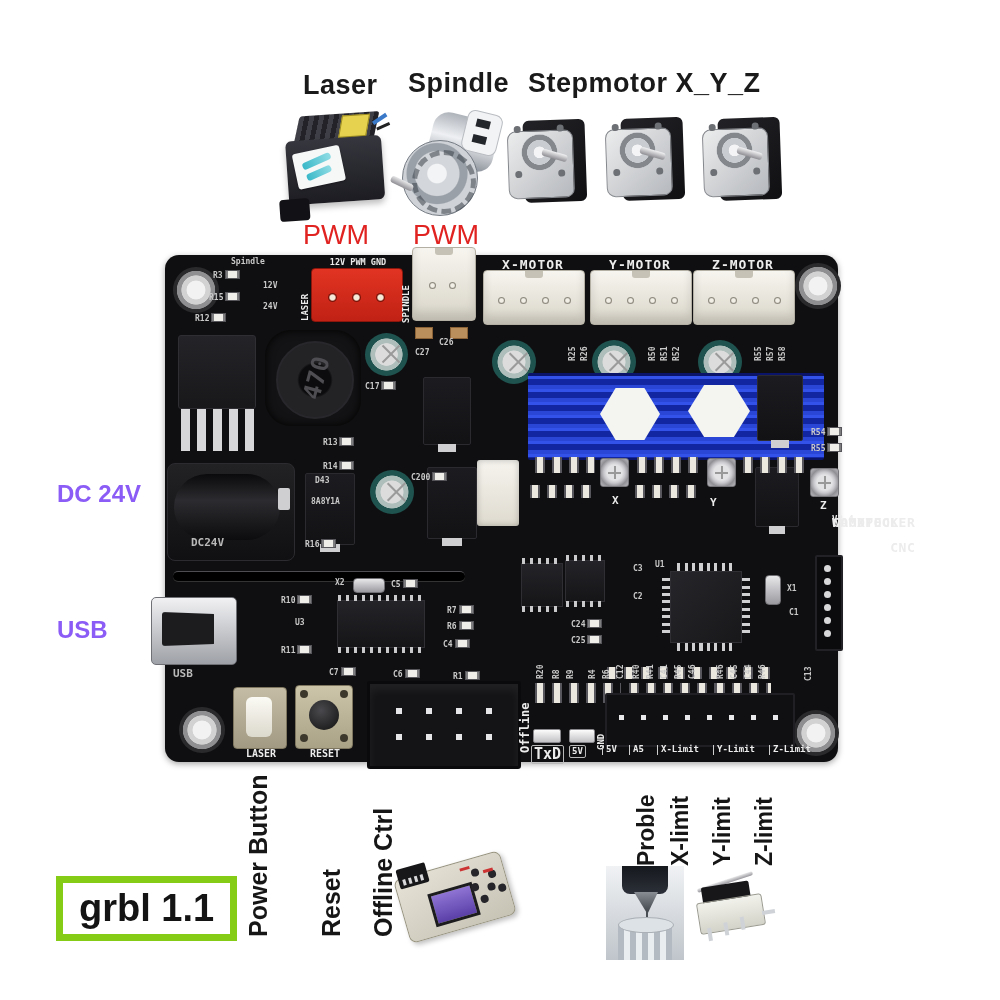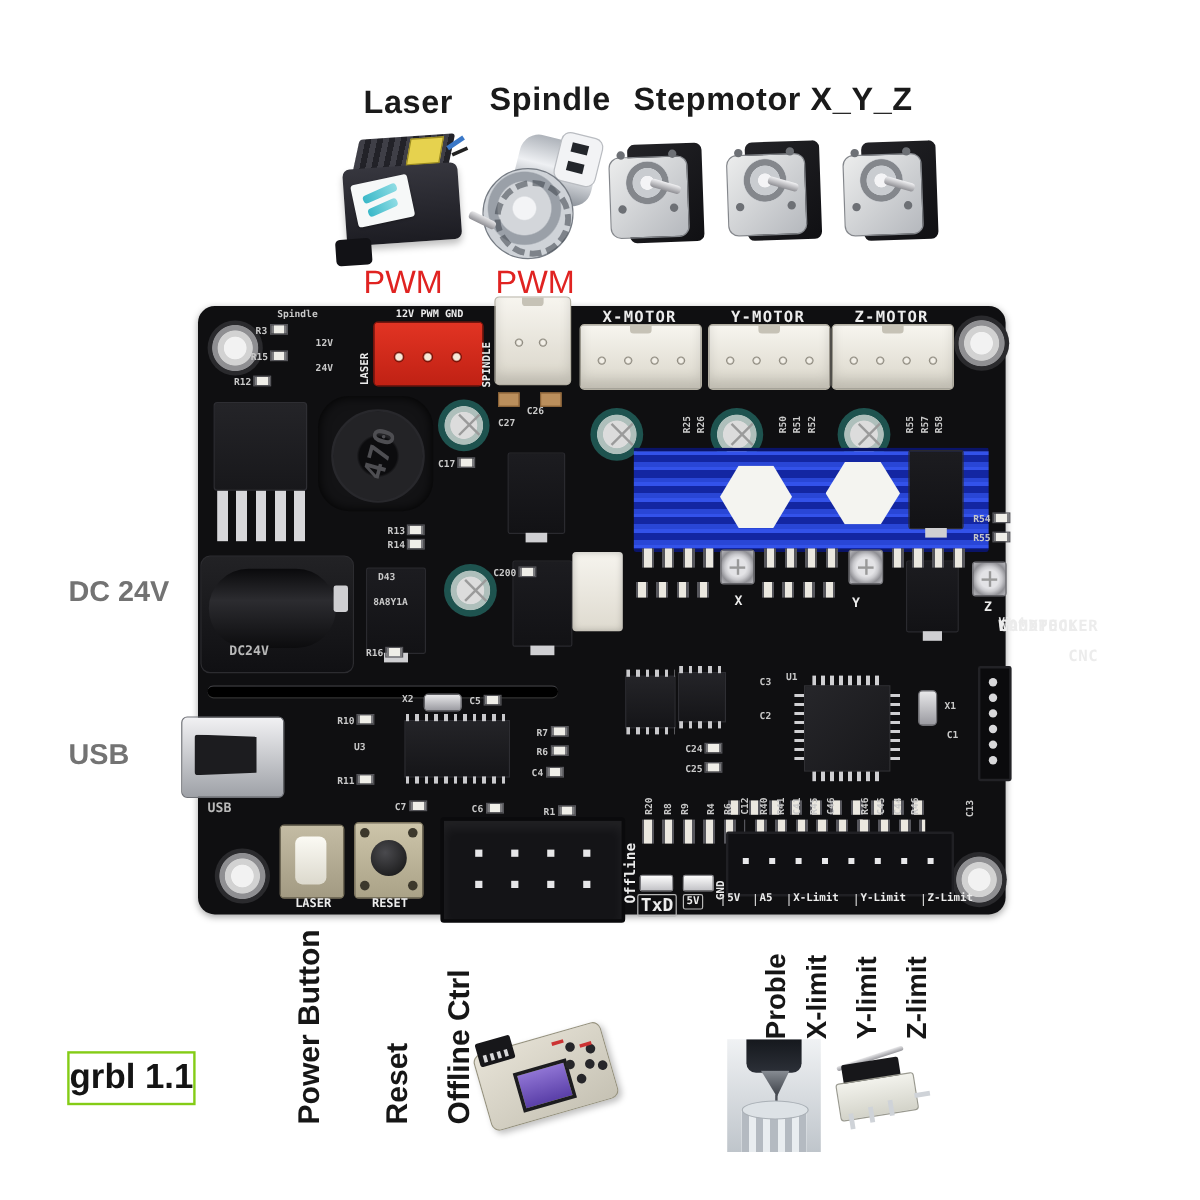--- a/index.html
+++ b/index.html
@@ -2,26 +2,26 @@
 <html><head>
 <meta charset="utf-8">
 <style>
   html,body{margin:0;padding:0;background:#fff;}
   body{width:1000px;height:1000px;position:relative;font-family:"Liberation Sans",sans-serif;overflow:hidden;}
   .abs{position:absolute;}
 
   
   .ann{position:absolute;font-weight:bold;color:#1a1a1a;font-size:27px;letter-spacing:.5px;}
   .pwm{position:absolute;font-weight:normal;font-size:27px;}
-  .sideL{position:absolute;font-weight:bold;color:#737373;font-size:24px;}
+  .sideL{position:absolute;font-weight:bold;color:#8b5cf6;font-size:24px;}
   .vlabel{position:absolute;font-weight:bold;color:#161616;font-size:25px;white-space:nowrap;
           transform:rotate(-90deg);transform-origin:0 0;}
   .vlabel.sm{font-size:23px;}
-  .badge{position:absolute;border:2px solid #84cc16;background:#fff;color:#141414;
-         font-weight:bold;font-size:29px;padding:4px 0;}
+  .badge{position:absolute;border:7px solid #84cc16;background:#fff;color:#141414;
+         font-weight:bold;font-size:38px;padding:4px 16px;}
 
   
   .board{position:absolute;left:165px;top:255px;width:673px;height:507px;background:#0f0f11;
          border-radius:14px;box-shadow:0 2px 6px rgba(0,0,0,.35);}
   .board *{position:absolute;}
   .hole{width:46px;height:46px;border-radius:50%;
         background:radial-gradient(circle,#f2f2f2 0 28%,#d2d2d2 30% 44%,#8f8f92 46% 58%,#2a2a2d 60% 74%,#151517 76%);}
   .silk{color:#ececec;font:bold 10px "DejaVu Sans Mono",monospace;white-space:nowrap;line-height:1;}
   .silk.vert{transform:rotate(-90deg);transform-origin:0 0;}
   .ref{position:absolute;font:bold 8px "DejaVu Sans Mono",monospace;color:#c9c9c9;white-space:nowrap;line-height:1;z-index:5;}
@@ -369,21 +369,21 @@
       <span class="ref vert" style="left: 404px; top: 106px;">R25</span>
       <span class="ref vert" style="left: 416px; top: 106px;">R26</span>
       <span class="ref vert" style="left: 484px; top: 106px;">R50</span>
       <span class="ref vert" style="left: 496px; top: 106px;">R51</span>
       <span class="ref vert" style="left: 508px; top: 106px;">R52</span>
       <span class="ref vert" style="left: 590px; top: 106px;">R55</span>
       <span class="ref vert" style="left: 602px; top: 106px;">R57</span>
       <span class="ref vert" style="left: 614px; top: 106px;">R58</span>
       <span class="ref res" style="left: 200px; top: 126px;">C17</span>
       <span class="ref res" style="left: 158px; top: 182px;">R13</span>
-      <span class="ref res" style="left: 158px; top: 194px; text-align: right;">R14</span>
+      <span class="ref res" style="left: 158px; top: 206px; text-align: right;">R14</span>
       <span class="ref res" style="left: 646px; top: 172px;">R54</span>
       <span class="ref res" style="left: 646px; top: 188px;">R55</span>
       <span class="ref res" style="left: 246px; top: 217px;">C200</span>
       <span class="ref" style="left: 150px; top: 222px;">D43</span>
       <span class="ref" style="left: 146px; top: 243px;">8A8Y1A</span>
       <span class="ref res" style="left: 140px; top: 284px;">R16</span>
       <span class="ref res" style="left: 116px; top: 340px;">R10</span>
       <span class="ref" style="left: 130px; top: 364px;">U3</span>
       <span class="ref res" style="left: 116px; top: 390px;">R11</span>
       <span class="ref" style="left: 170px; top: 324px;">X2</span>

